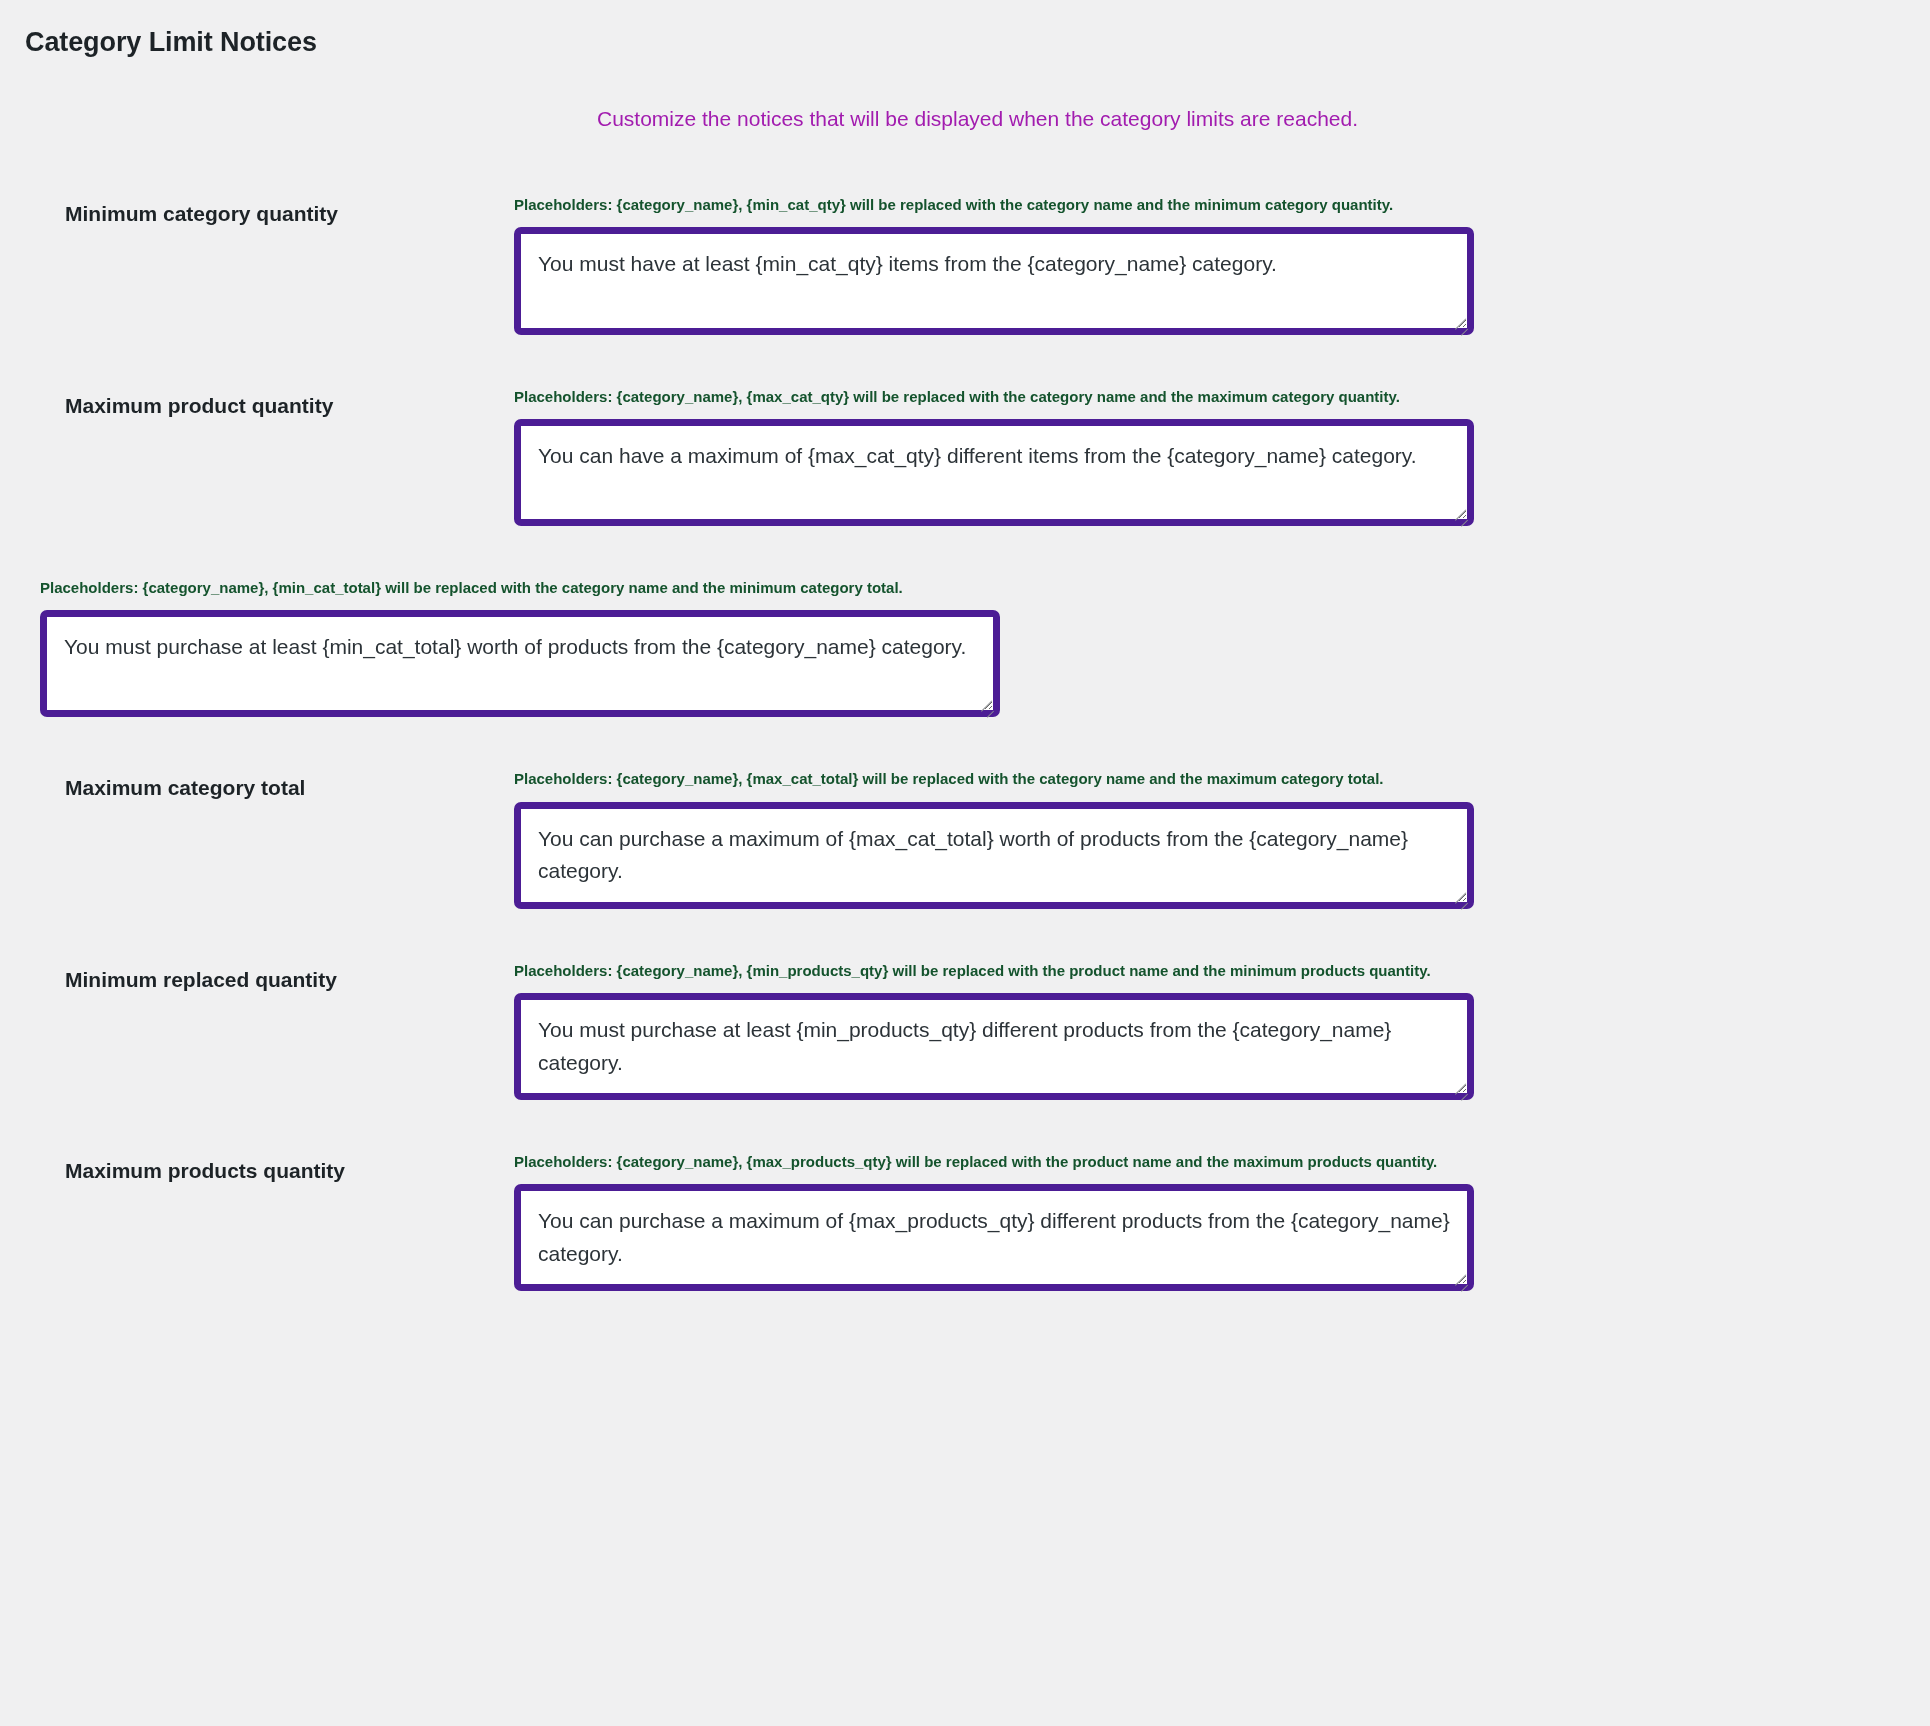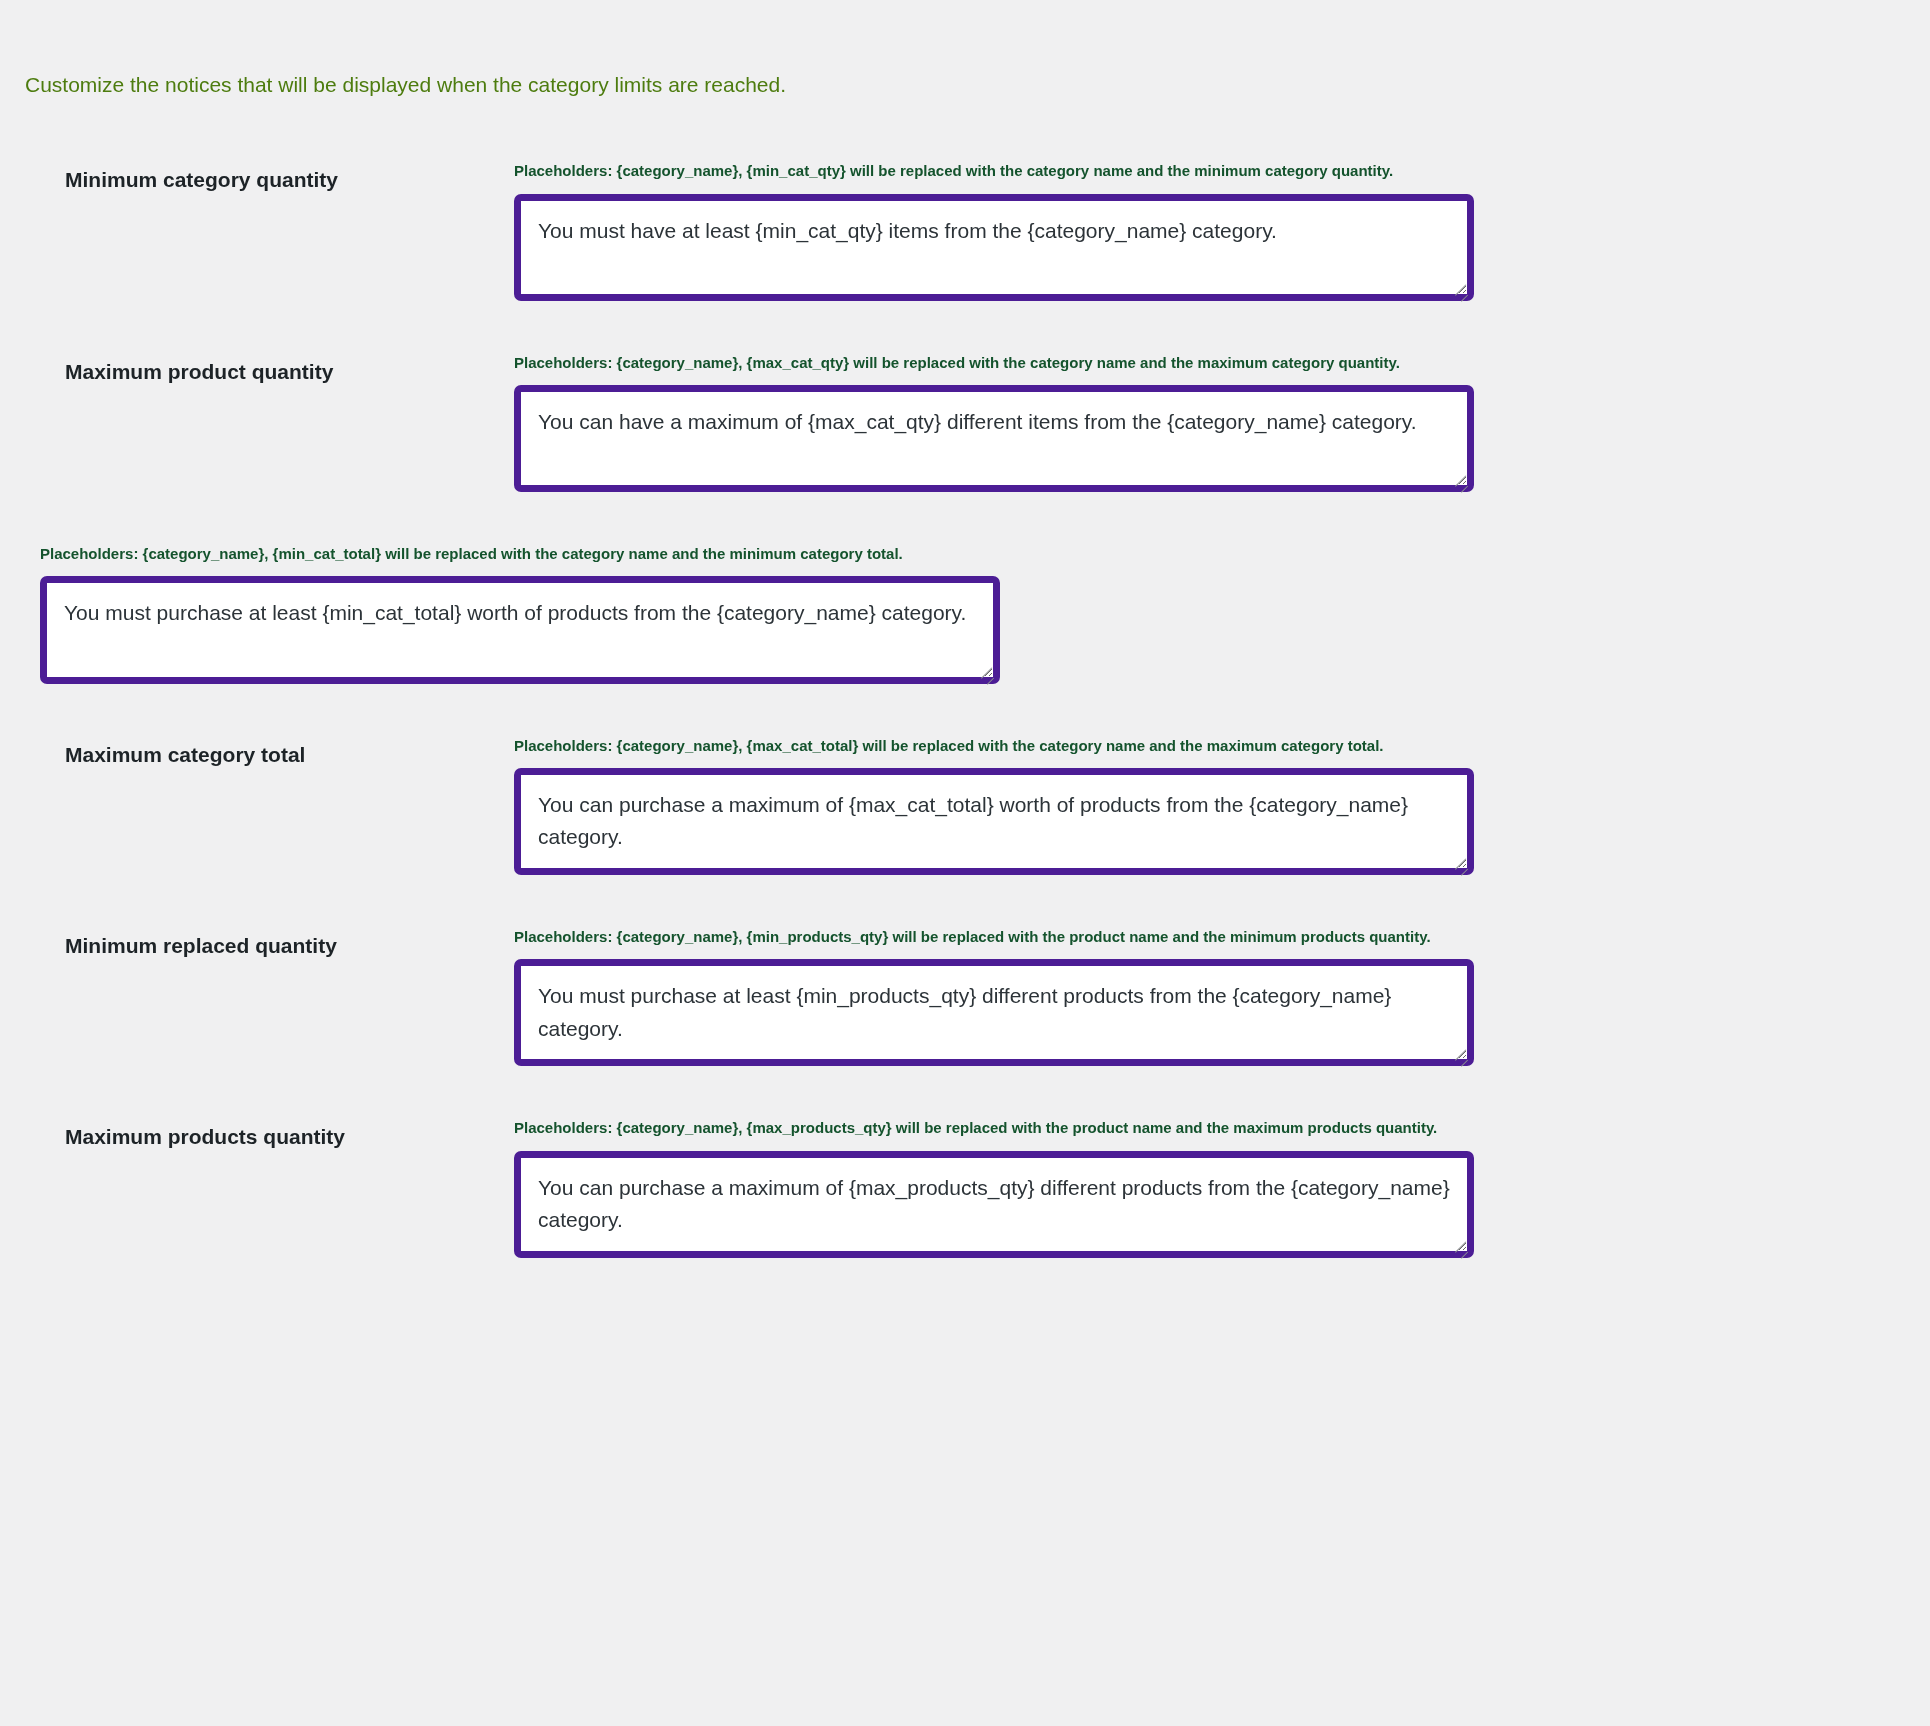--- a/index.html
+++ b/index.html
@@ -26,22 +26,23 @@
     line-height: 1.25;
     color: #1d2327;
     margin: 0 0 0 25px;
     letter-spacing: -0.1px;
   }
 
   .panel-subtitle {
     font-size: 21px;
     font-weight: normal;
     line-height: 1.4;
-    color: #4d7c0f;
+    color: #a21caf;
     margin: 44px 0 0 25px;
+    text-align: center;
   }
 
   .rows {
     margin-top: 48px;
   }
 
   .row {
     display: flex;
     align-items: flex-start;
     padding: 0 0 0 0;
@@ -128,20 +129,21 @@
 
   .row:last-child .row-field-cell {
     padding-bottom: 20px;
   }
 </style>
 </head>
 <body>
 
 <div class="panel">
 
+  <h2 class="panel-title">Category Limit Notices</h2>
 
   <p class="panel-subtitle">Customize the notices that will be displayed when the category limits are reached.</p>
 
   <div class="rows">
 
     <div class="row">
       <div class="row-label-cell">
         <label class="row-label">Minimum category quantity</label>
       </div>
       <div class="row-field-cell">

